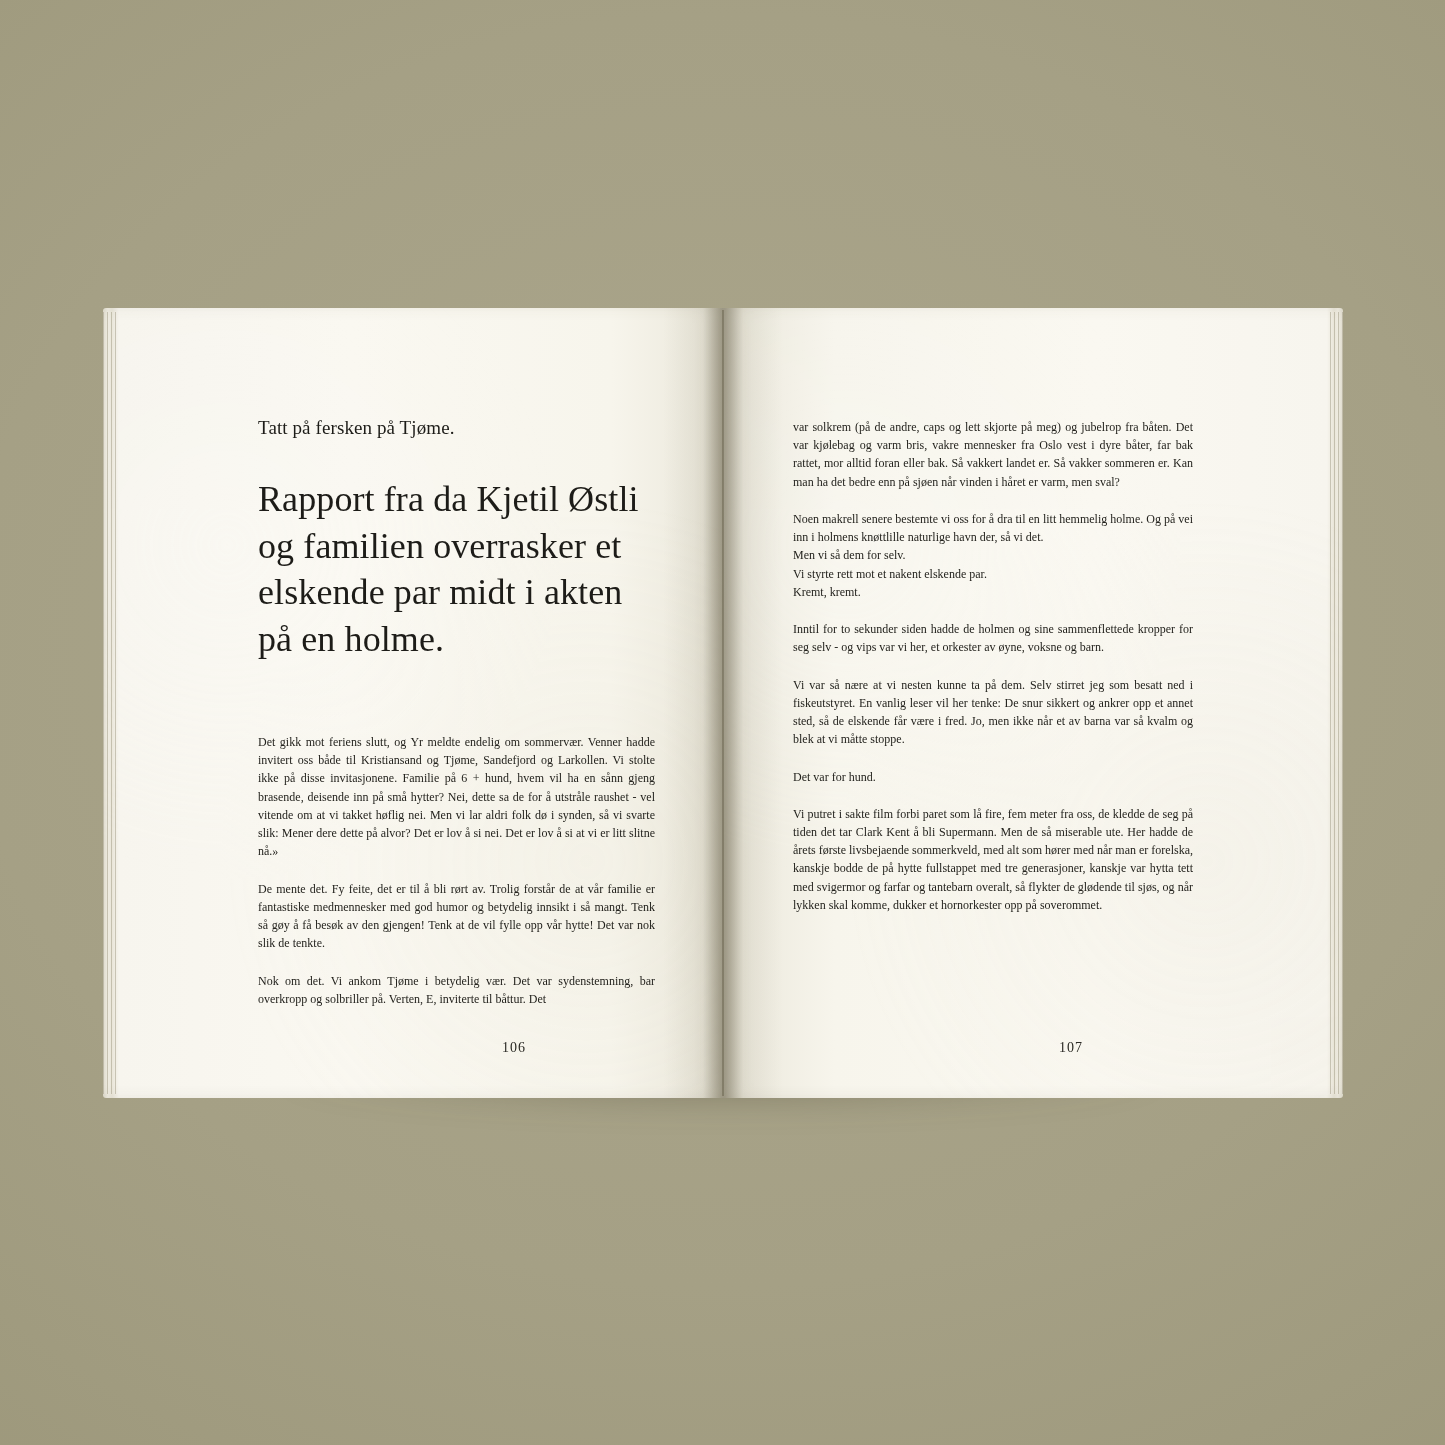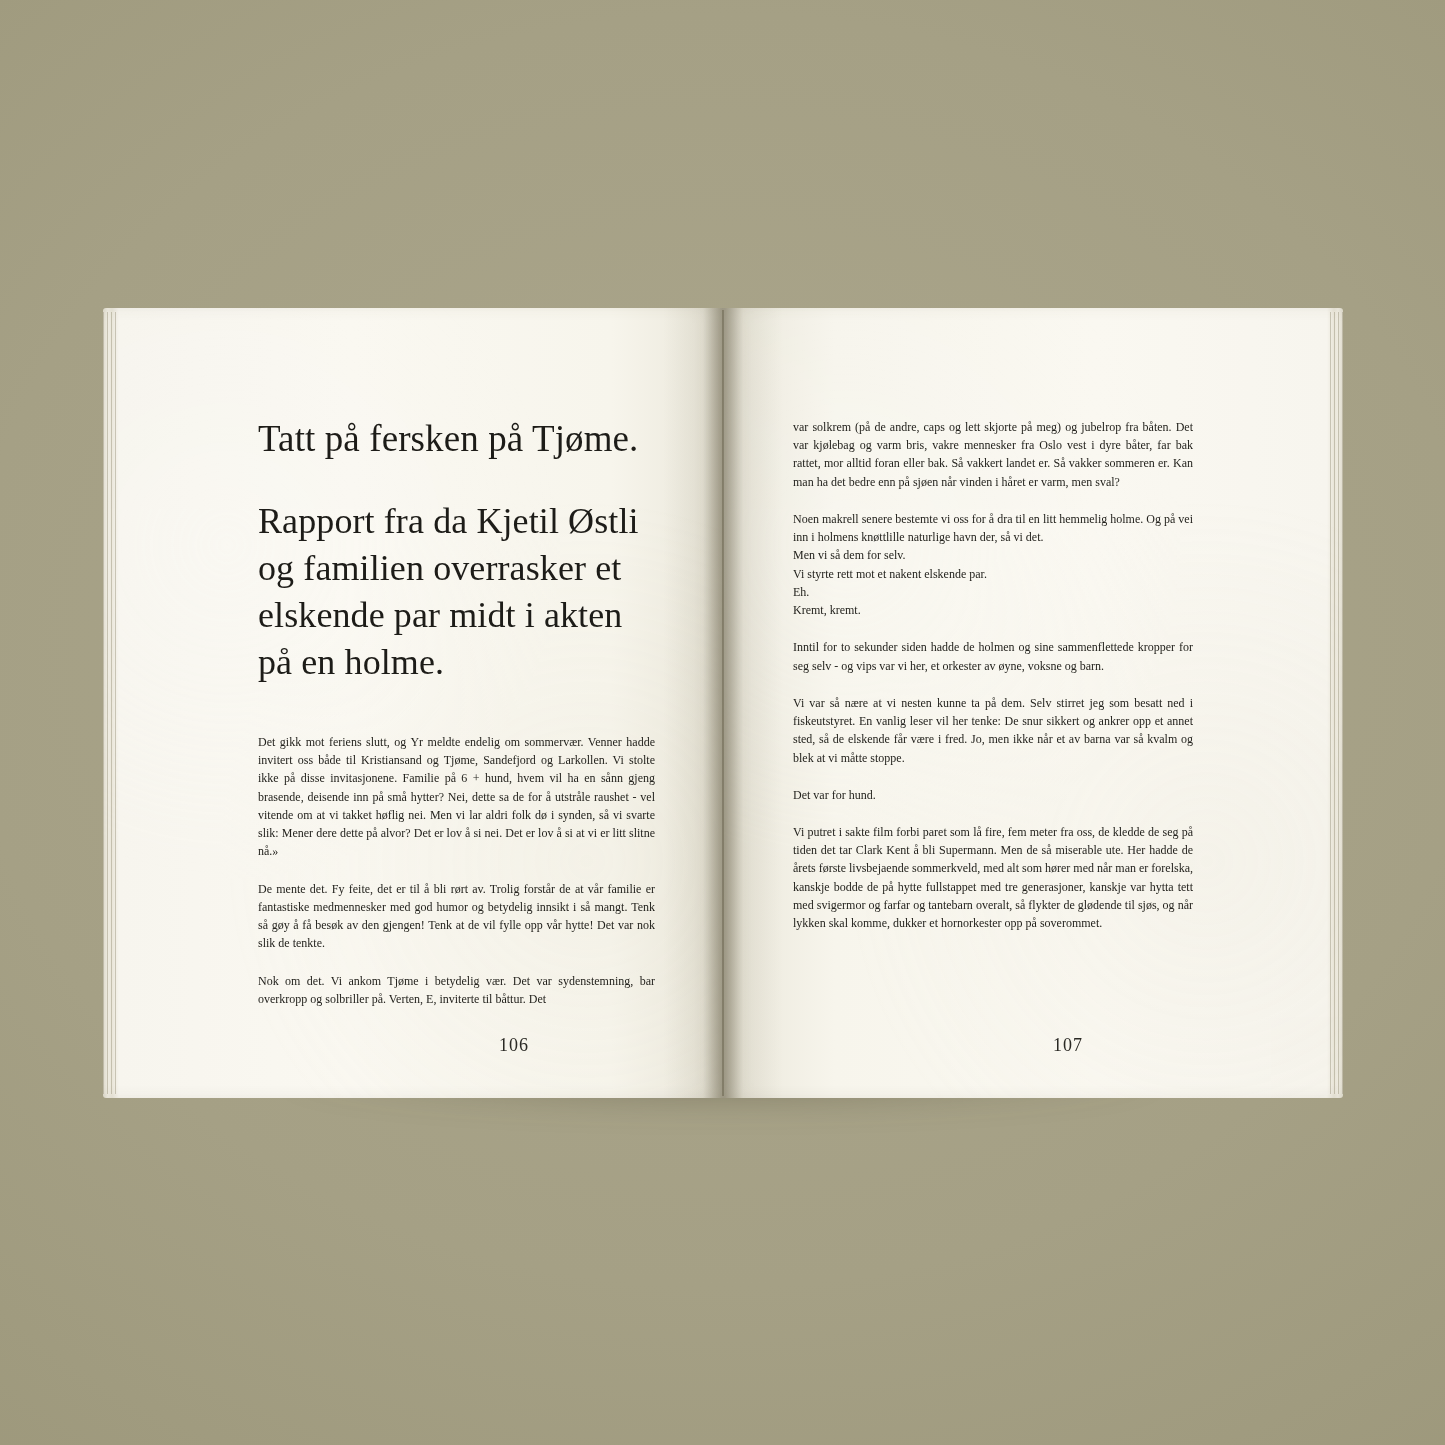--- a/index.html
+++ b/index.html
@@ -133,21 +133,21 @@
   .page-right .content { left: 70px; right: 150px; }
 
   .title-block {
     position: absolute;
     top: 108px;
     left: 0;
     right: 0;
   }
   h1.doc-title {
     margin: 0 0 36px 0;
-    font-size: 37px;
+    font-size: 19px;
     font-weight: 400;
     line-height: 1.25;
     letter-spacing: 0.1px;
     color: #1d1c18;
   }
   h2.doc-subtitle {
     margin: 0;
     font-size: 36px;
     font-weight: 400;
     line-height: 1.30;
@@ -171,21 +171,21 @@
     text-align: justify;
     -webkit-hyphens: none;
     hyphens: none;
   }
   p.para:last-child { margin-bottom: 0; }
   p.tight { margin-bottom: 0; }
 
   .folio {
     position: absolute;
     bottom: 42px;
-    font-size: 18px;
+    font-size: 14px;
     color: #2a2924;
     letter-spacing: 1px;
   }
   .page-left .folio  { left: 0; right: 0; text-align: center; margin-left: 115px; }
   .page-right .folio { left: 0; right: 0; text-align: right; margin-right: 110px; }
 
   
   .grain {
     position: absolute;
     inset: 0;
@@ -228,21 +228,20 @@
     <div class="page page-right">
       <div class="grain"></div>
       <div class="edge-stack edge-right"></div>
 
       <div class="content">
         <div class="body-col">
           <p class="para">var solkrem (på de andre, caps og lett skjorte på meg) og jubelrop fra båten. Det var kjølebag og varm bris, vakre mennesker fra Oslo vest i dyre båter, far bak rattet, mor alltid foran eller bak. Så vakkert landet er. Så vakker sommeren er. Kan man ha det bedre enn på sjøen når vinden i håret er varm, men sval?</p>
           <p class="para tight">Noen makrell senere bestemte vi oss for å dra til en litt hemmelig holme. Og på vei inn i holmens knøttlille naturlige havn der, så vi det.</p>
           <p class="para tight">Men vi så dem for selv.</p>
           <p class="para tight">Vi styrte rett mot et nakent elskende par.</p>
-          <p class="para tight">Eh.</p>
           <p class="para">Kremt, kremt.</p>
           <p class="para">Inntil for to sekunder siden hadde de holmen og sine sammenflettede kropper for seg selv - og vips var vi her, et orkester av øyne, voksne og barn.</p>
           <p class="para">Vi var så nære at vi nesten kunne ta på dem. Selv stirret jeg som besatt ned i fiskeutstyret. En vanlig leser vil her tenke: De snur sikkert og ankrer opp et annet sted, så de elskende får være i fred. Jo, men ikke når et av barna var så kvalm og blek at vi måtte stoppe.</p>
           <p class="para">Det var for hund.</p>
           <p class="para">Vi putret i sakte film forbi paret som lå fire, fem meter fra oss, de kledde de seg på tiden det tar Clark Kent å bli Supermann. Men de så miserable ute. Her hadde de årets første livsbejaende sommerkveld, med alt som hører med når man er forelska, kanskje bodde de på hytte fullstappet med tre generasjoner, kanskje var hytta tett med svigermor og farfar og tantebarn overalt, så flykter de glødende til sjøs, og når lykken skal komme, dukker et hornorkester opp på soverommet.</p>
         </div>
 
         <div class="folio">107</div>
       </div>
     </div>

